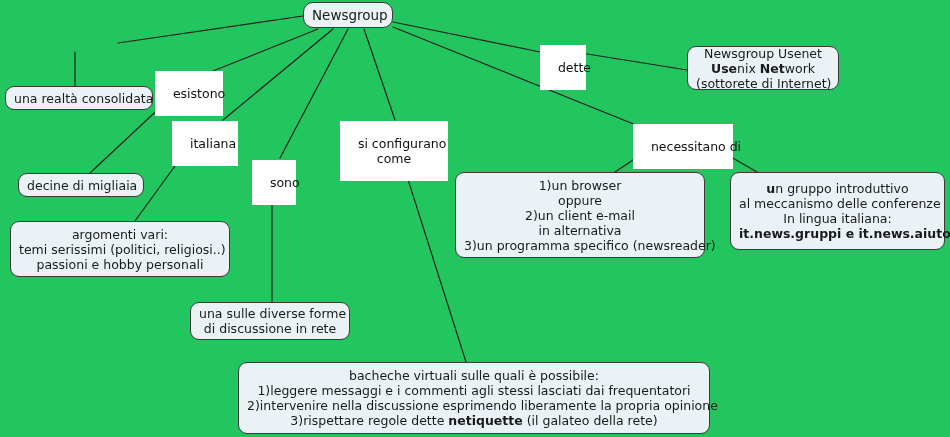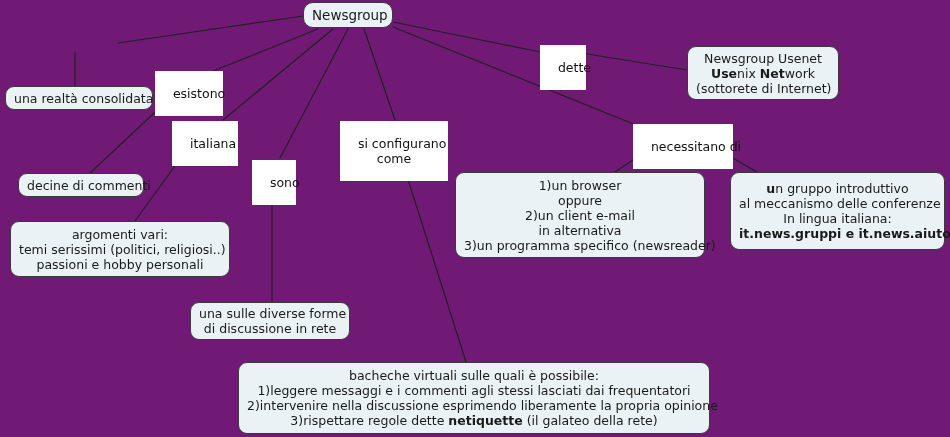--- a/index.html
+++ b/index.html
@@ -7,21 +7,21 @@
     padding: 0;
     background: #ffffff;
   }
   body {
     font-family: "DejaVu Sans", sans-serif;
   }
   #canvas {
     position: relative;
     width: 950px;
     height: 437px;
-    background: #701a75;
+    background: #22c55e;
     overflow: hidden;
   }
   #edges {
     position: absolute;
     left: 0;
     top: 0;
     width: 950px;
     height: 437px;
     pointer-events: none;
   }
@@ -123,27 +123,27 @@
   <div class="linklabel" style="left:540px; top:45px; width:42px;">
     <span>dette</span>
   </div>
 
   <div class="linklabel" style="left:633px; top:124px; width:96px;">
     <span>necessitano di</span>
   </div>
 
   <div class="node" style="left:5px; top:86px; width:148px; height:24px;"><span class="line"><span>una realtà consolidata</span></span></div>
 
-  <div class="node" style="left:18px; top:173px; width:126px; height:24px;"><span class="line"><span>decine di commenti</span></span></div>
+  <div class="node" style="left:18px; top:173px; width:126px; height:24px;"><span class="line"><span>decine di migliaia</span></span></div>
 
   <div class="node" style="left:10px; top:221px; width:220px; height:56px;"><span class="line"><span>argomenti vari:</span></span><span class="line"><span>temi serissimi (politici, religiosi..)</span></span><span class="line"><span>passioni e hobby personali</span></span></div>
 
   <div class="node" style="left:190px; top:302px; width:160px; height:38px;"><span class="line"><span>una sulle diverse forme</span></span><span class="line"><span>di discussione in rete</span></span></div>
 
-  <div class="node" style="left:687px; top:46px; width:152px; height:54px;"><span class="line"><span>Newsgroup Usenet</span></span><span class="line"><b>Use</b><span>nix </span><b>Net</b><span>work</span></span><span class="line"><span>(sottorete di Internet)</span></span></div>
+  <div class="node" style="left:687px; top:46px; width:152px; height:44px;"><span class="line"><span>Newsgroup Usenet</span></span><span class="line"><b>Use</b><span>nix </span><b>Net</b><span>work</span></span><span class="line"><span>(sottorete di Internet)</span></span></div>
 
   <div class="node" style="left:455px; top:172px; width:250px; height:86px;"><span class="line"><span>1)un browser</span></span><span class="line"><span>oppure</span></span><span class="line"><span>2)un client e-mail</span></span><span class="line"><span>in alternativa</span></span><span class="line"><span>3)un programma specifico (newsreader)</span></span></div>
 
   <div class="node" style="left:730px; top:172px; width:215px; height:78px;"><span class="line"><b>u</b><span>n gruppo introduttivo</span></span><span class="line"><span>al meccanismo delle conferenze</span></span><span class="line"><span>In lingua italiana:</span></span><span class="line"><b>it.news.gruppi e it.news.aiuto</b></span></div>
 
   <div class="node" style="left:238px; top:362px; width:472px; height:72px;"><span class="line"><span>bacheche virtuali sulle quali è possibile:</span></span><span class="line"><span>1)leggere messaggi e i commenti agli stessi lasciati dai frequentatori</span></span><span class="line"><span>2)intervenire nella discussione esprimendo liberamente la propria opinione</span></span><span class="line"><span>3)rispettare regole dette </span><b>netiquette</b><span> (il galateo della rete)</span></span></div>
 
 </div>
 
 </body></html>

